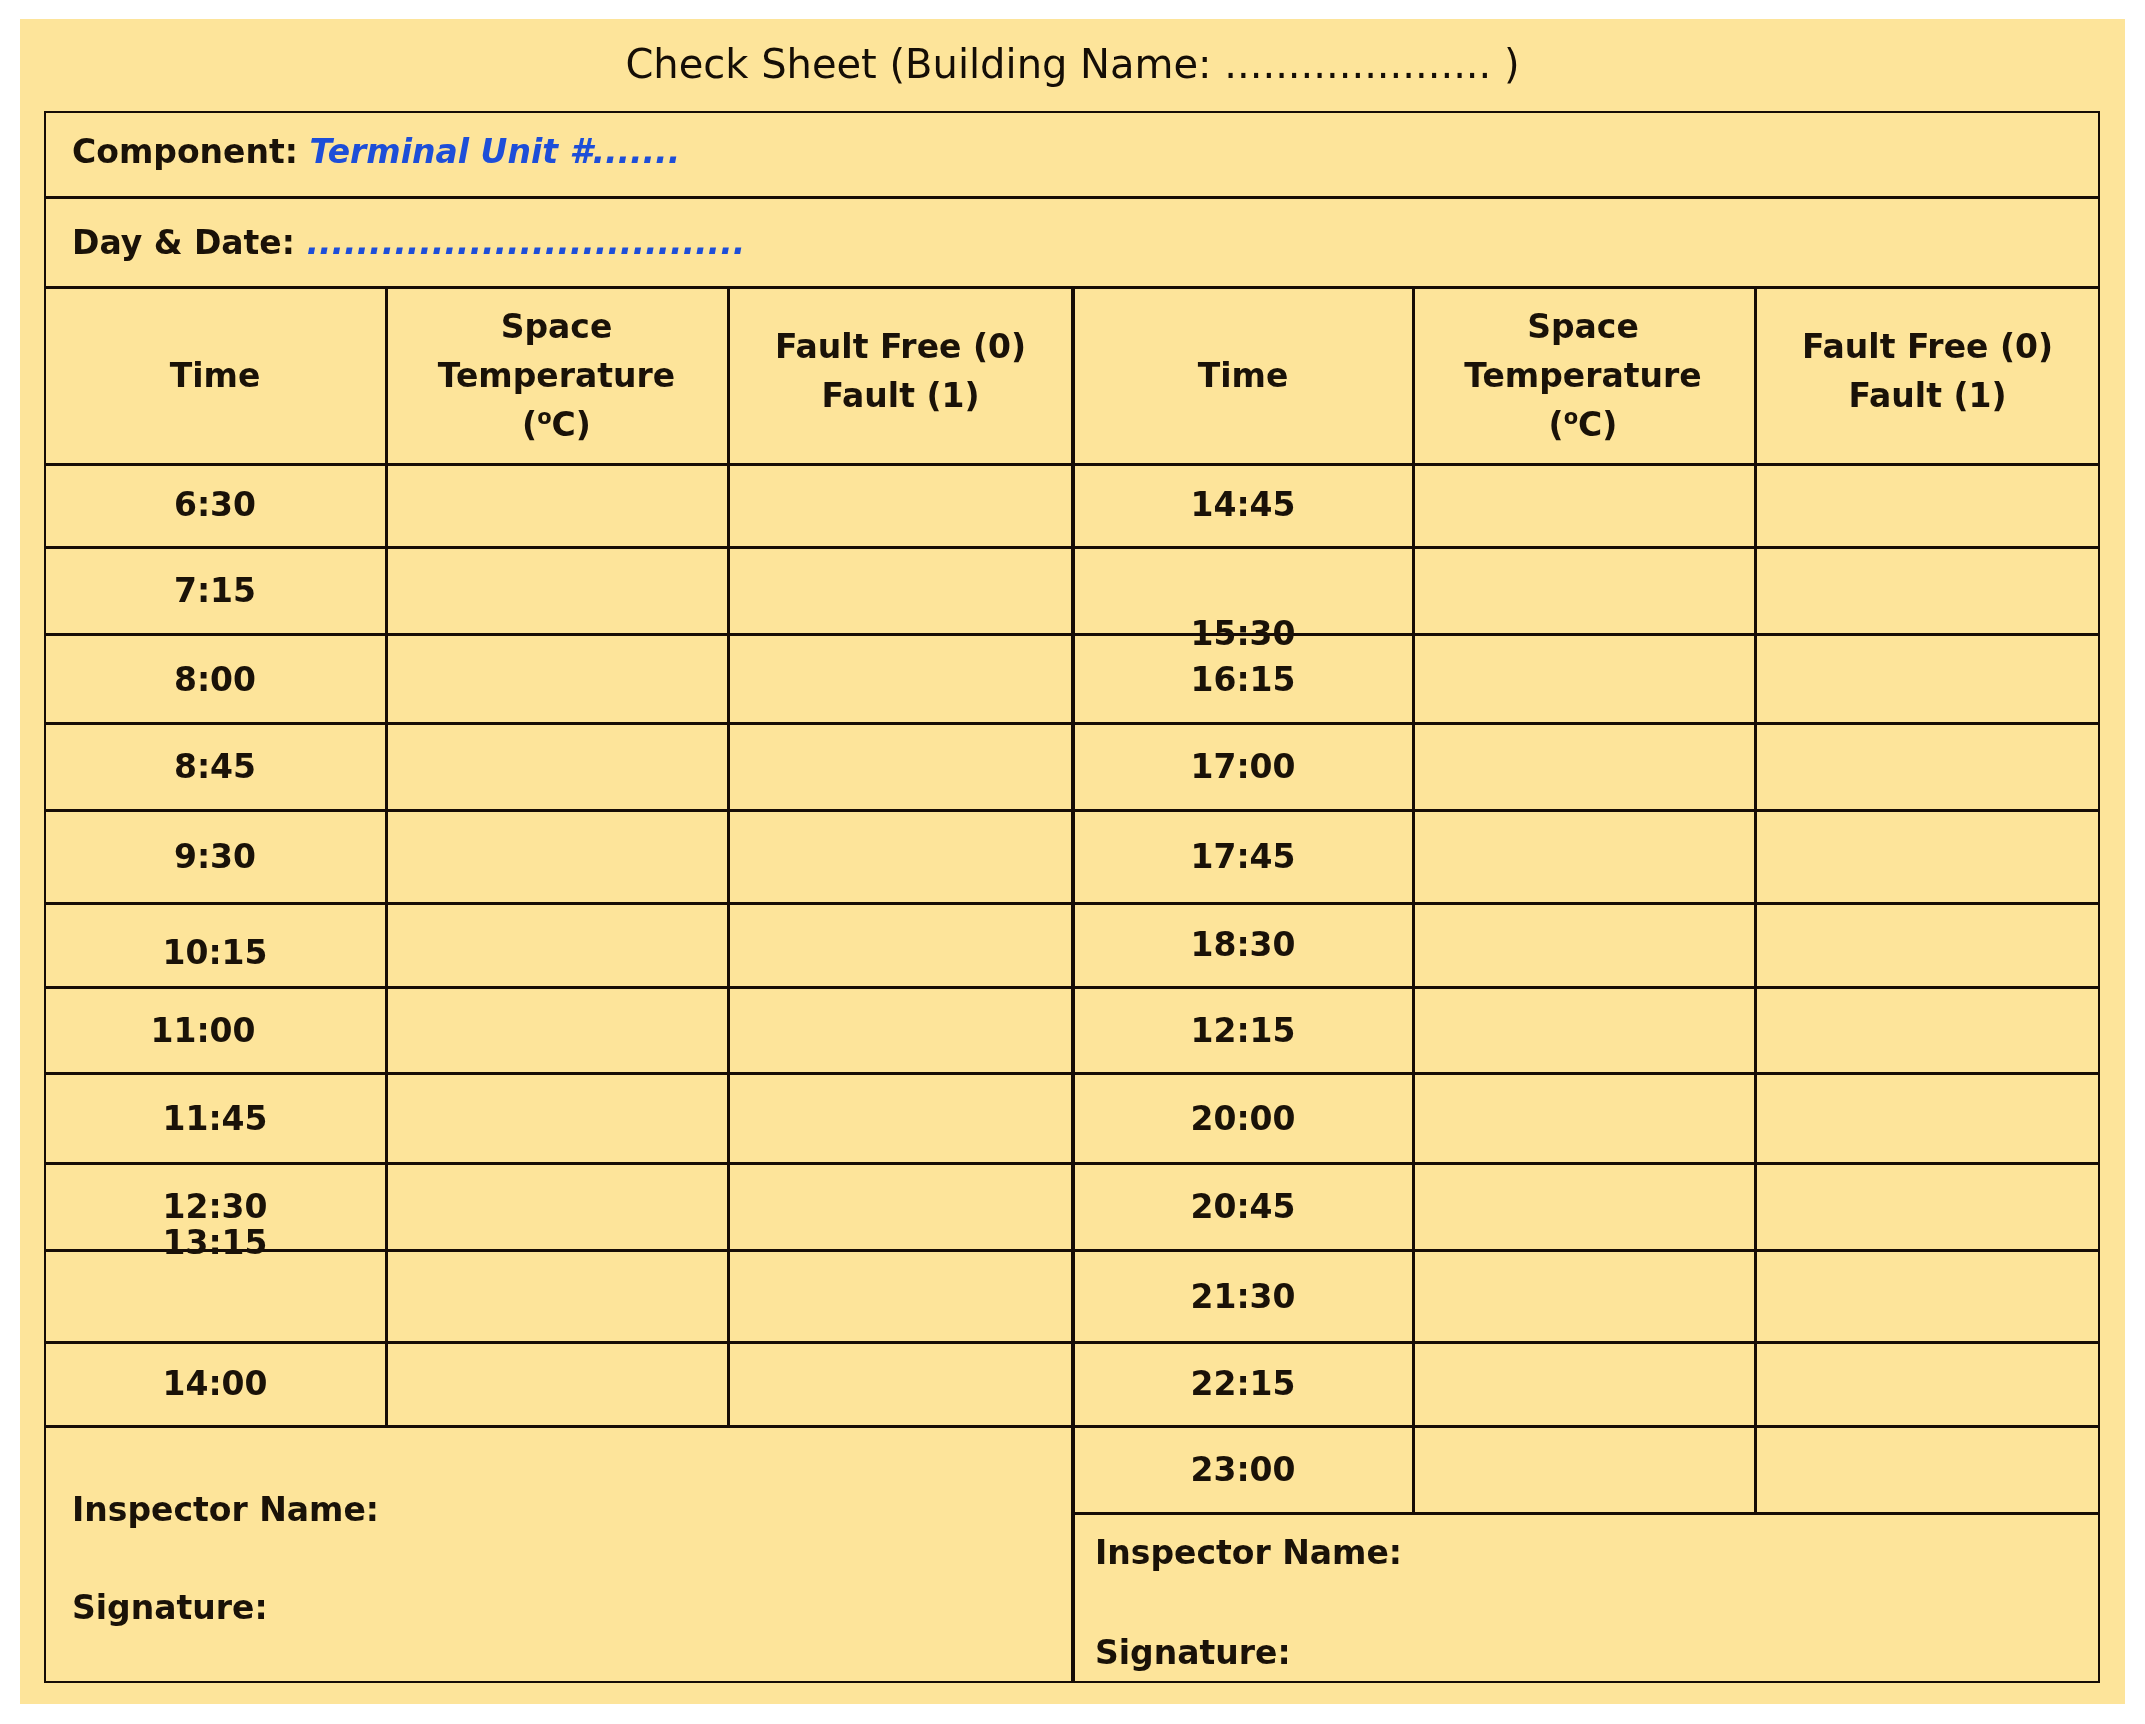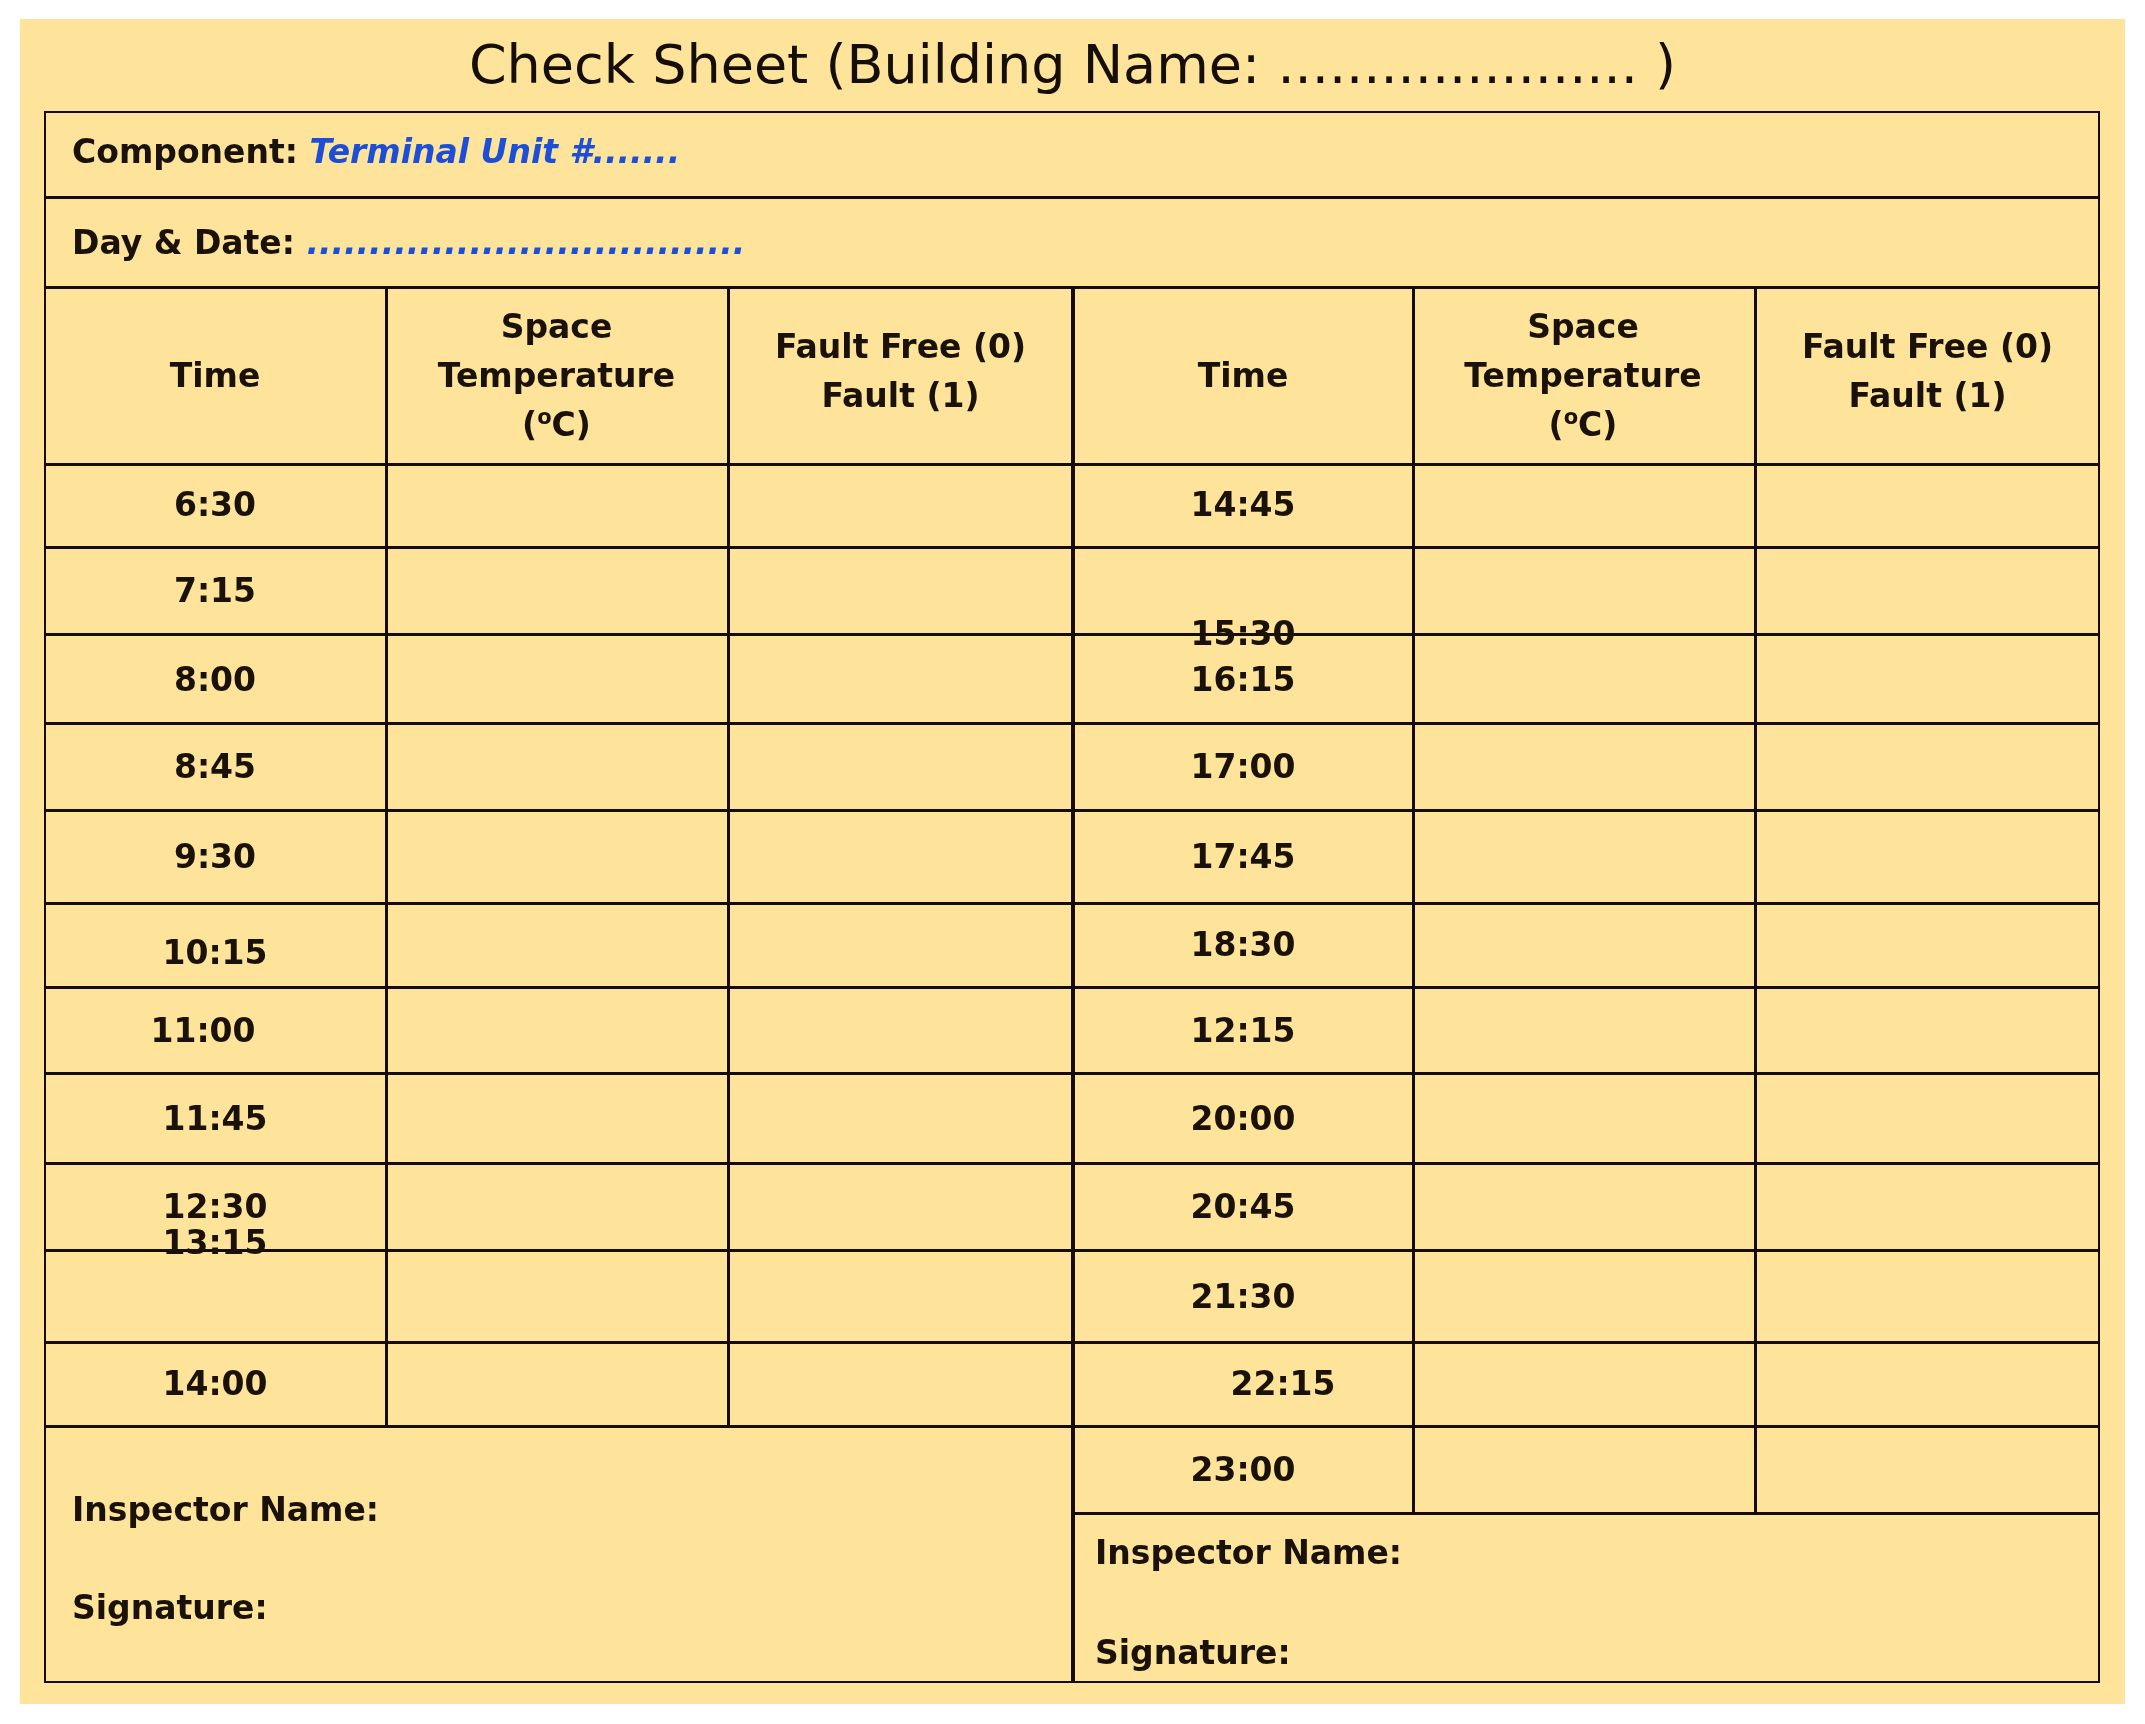--- a/index.html
+++ b/index.html
@@ -1,20 +1,20 @@
 <!DOCTYPE html>
 <html style="font-size:14px"><head>
   <meta charset="utf-8">
   <style>
     html, body { margin:0; padding:0; background:#ffffff; }
     body { width:2145px; height:1724px; position:relative; overflow:hidden;
            font-family:"DejaVu Sans", "Liberation Sans", sans-serif; color:#1a1208; }
     .sheet { position:absolute; left:20px; top:19.3px; width:2105px; height:1685px; background:#fde49a; }
     .title { position:absolute; left:20px; top:19.3px; width:2105px; height:91px;
-             text-align:center; font-size:54px; line-height:91px; font-weight:normal;
+             text-align:center; font-size:40px; line-height:91px; font-weight:normal;
              letter-spacing:0px; color:#150e06; }
     .table { position:absolute; left:44px; top:111px; width:2056px; height:1572px;
              border:2.6px solid #160c06; box-sizing:border-box; }
     .hline { position:absolute; height:2.6px; background:#160c06; }
     .vline { position:absolute; width:2.6px; background:#160c06; }
     .vline.thick { width:4.4px; }
     .info { position:absolute; font-size:33px; font-weight:bold; white-space:nowrap; }
     .red { color:#1d4ed8;font-style:italic; }
     .cell { position:absolute; display:flex; align-items:center; justify-content:center;
             text-align:center; font-size:33px; font-weight:bold; box-sizing:border-box; }
@@ -117,21 +117,21 @@
 <div class="cell" style="left:1074px; top:463px; width:338px; height:83px;">14:45</div>
 <div class="cell" style="left:1074px; top:547px; width:338px; height:87px;margin-top:43px;">15:30</div>
 <div class="cell" style="left:1074px; top:634px; width:338px; height:90px;">16:15</div>
 <div class="cell" style="left:1074px; top:723px; width:338px; height:87px;">17:00</div>
 <div class="cell" style="left:1074px; top:810px; width:338px; height:92px;">17:45</div>
 <div class="cell" style="left:1074px; top:902px; width:338px; height:84px;">18:30</div>
 <div class="cell" style="left:1074px; top:987px; width:338px; height:86px;">12:15</div>
 <div class="cell" style="left:1074px; top:1073px; width:338px; height:90px;">20:00</div>
 <div class="cell" style="left:1074px; top:1163px; width:338px; height:87px;">20:45</div>
 <div class="cell" style="left:1074px; top:1250px; width:338px; height:92px;">21:30</div>
-<div class="cell" style="left:1114px; top:1342px; width:338px; height:83px;">22:15</div>
+<div class="cell" style="left:1074px; top:1342px; width:338px; height:83px;">22:15</div>
 <div class="cell" style="left:1074px; top:1426px; width:338px; height:87px;">23:00</div>
 
 <div class="entry" style="left:1414px; top:463px; width:340px; height:1048px;"></div>
 <div class="entry" style="left:1756px; top:463px; width:341px; height:1048px;"></div>
 
 <div class="insp" style="left:72px; top:1490px;">Inspector Name:</div>
 <div class="insp" style="left:72px; top:1588px;">Signature:</div>
 <div class="entry" style="left:456px; top:1475px; width:606px; height:88px;"></div>
 <div class="entry" style="left:316px; top:1571px; width:746px; height:88px;"></div>
 

